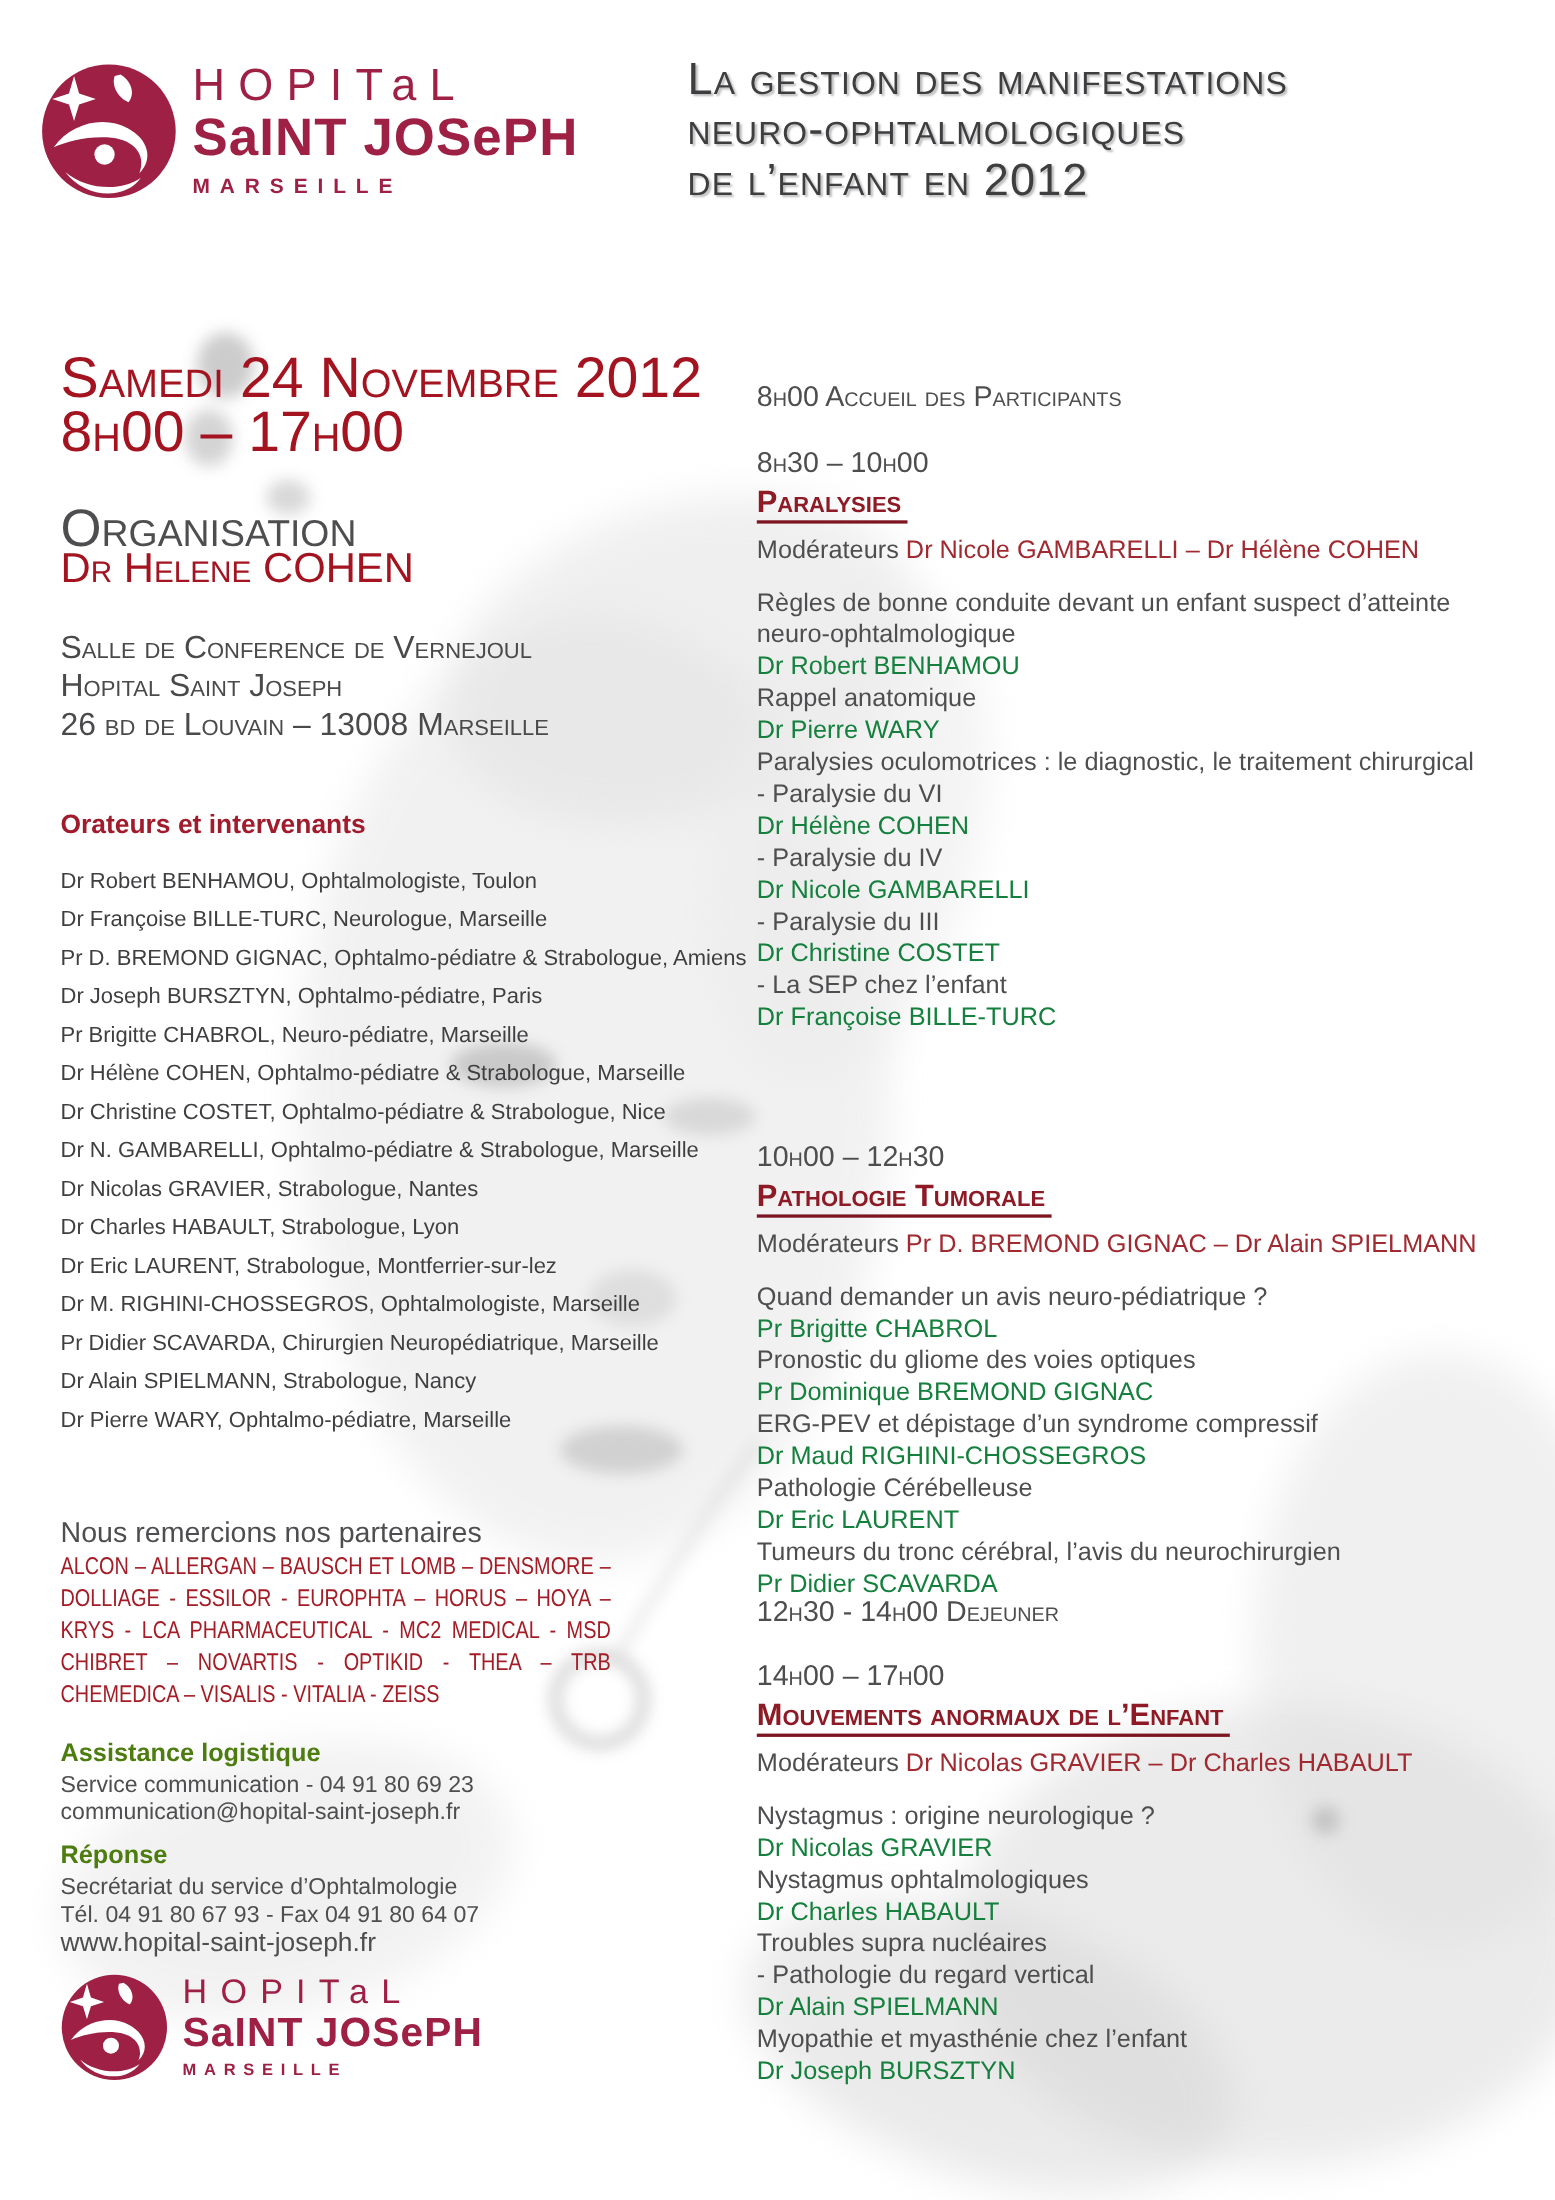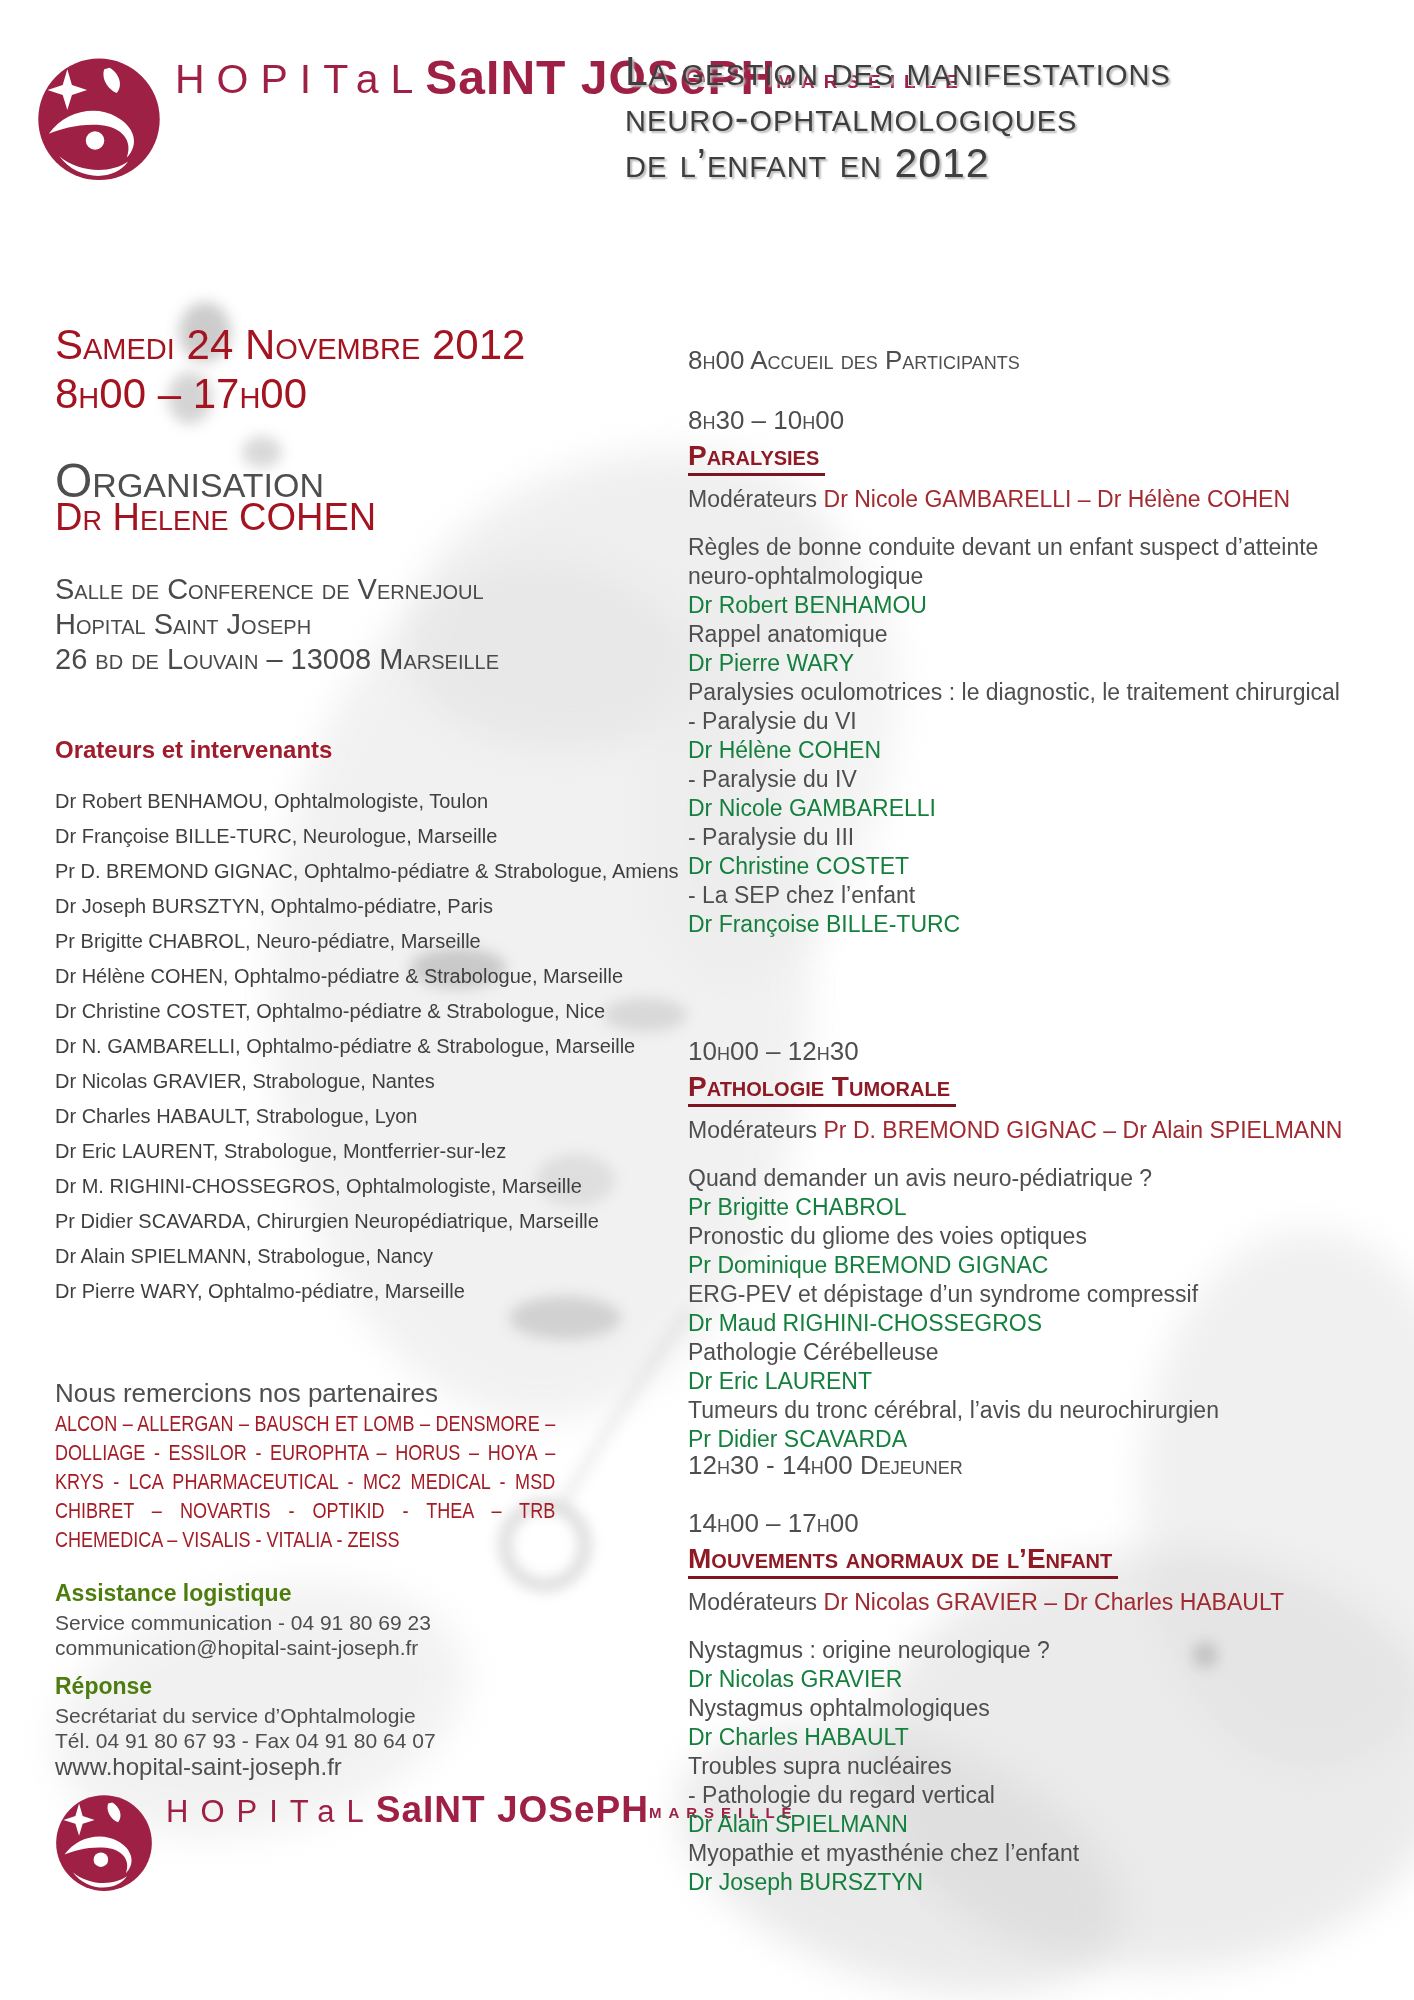--- a/index.html
+++ b/index.html
@@ -7,35 +7,35 @@
         font-family:"Liberation Sans",sans-serif;color:#4e4e50;}
   .bg{position:absolute;left:0;top:0;width:1414px;height:2000px;pointer-events:none;}
   .sc{font-variant:small-caps;}
   
   .logo{position:absolute;display:flex;align-items:flex-start;color:#9e2044;}
   .logo-top{left:33px;top:52px;}
   .logo-bottom{left:52px;top:1790px;}
   .logo-icon{flex:0 0 auto;}
   .logo-top .logo-icon svg{width:132px;height:132px;}
   .logo-bottom .logo-icon svg{width:104px;height:104px;}
-  .logo-text{margin-left:10px;display:flex;flex-direction:row;align-items:center;}
+  .logo-text{margin-left:10px;display:flex;flex-direction:column;}
   .logo-line1{letter-spacing:12px;font-weight:normal;}
   .logo-top .logo-line1{font-size:41px;line-height:46px;margin-top:2px;}
   .logo-bottom .logo-line1{font-size:31px;line-height:34px;margin-top:4px;}
   .logo-line2{font-weight:bold;letter-spacing:1px;}
   .logo-top .logo-line2{font-size:48px;line-height:52px;}
   .logo-bottom .logo-line2{font-size:37px;line-height:40px;}
   .logo-line3{font-weight:bold;}
   .logo-top .logo-line3{font-size:19px;letter-spacing:9px;margin-top:7px;}
   .logo-bottom .logo-line3{font-size:15px;letter-spacing:7px;margin-top:5px;}
   
   .main-title{position:absolute;left:625px;top:48px;font-size:41px;line-height:46px;
       color:#3e3e40;letter-spacing:1px;text-shadow:2px 2px 2px #b9b9b9;}
   
-  .date-block{position:absolute;left:55px;top:320px;font-size:42px;line-height:49px;color:#a31420;}
+  .date-block{position:absolute;left:55px;top:320px;font-size:52px;line-height:49px;color:#a31420;}
   .org-label{position:absolute;left:55px;top:453px;font-size:48px;color:#4e4e50;}
   .org-name{position:absolute;left:55px;top:496px;font-size:38px;color:#a31420;}
   .venue{position:absolute;left:55px;top:572px;font-size:29px;line-height:35px;color:#4a4a4c;}
   .orateurs-heading{position:absolute;left:55px;top:736px;font-size:24px;font-weight:bold;color:#a01b2b;}
   .speakers{position:absolute;left:55px;top:784px;font-size:20px;color:#3f3f41;}
   .speakers p{margin:0;line-height:35px;white-space:nowrap;}
   .partners-heading{position:absolute;left:55px;top:1378px;font-size:26px;color:#4e4e50;}
   .partners-text{position:absolute;left:55px;top:1409px;width:610px;font-size:22px;line-height:29px;
       color:#a41c26;text-align:justify;transform:scaleX(.82);transform-origin:left top;margin:0;}
   .info-block{position:absolute;left:55px;}

